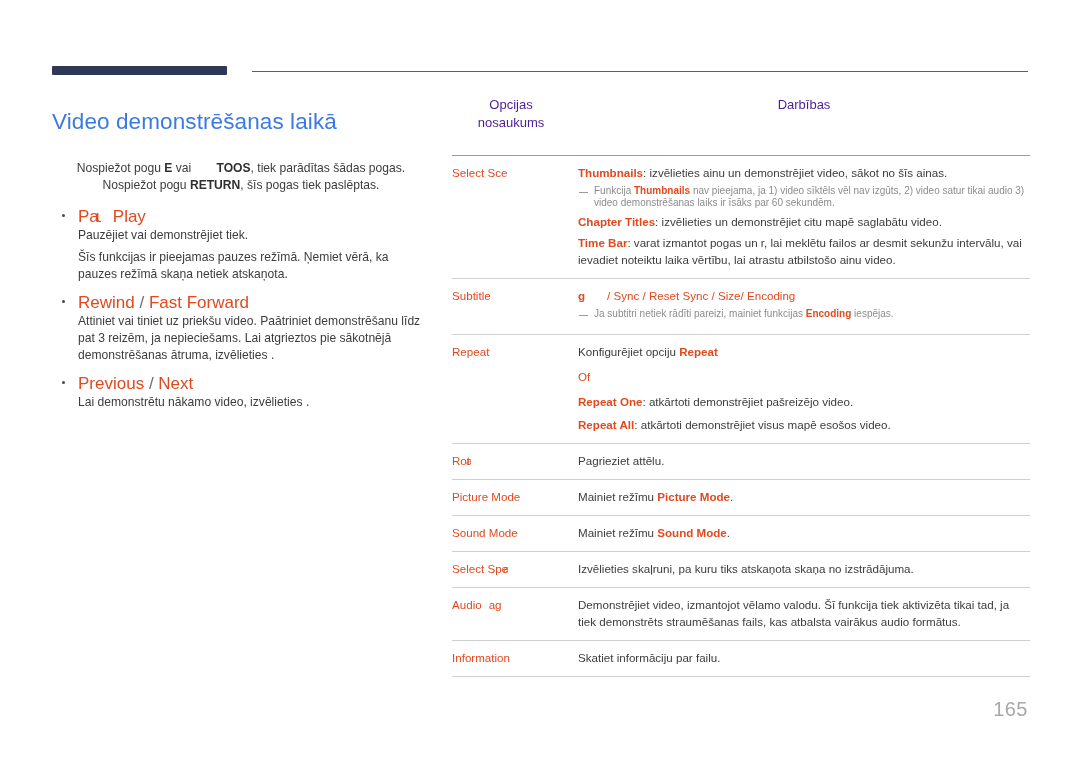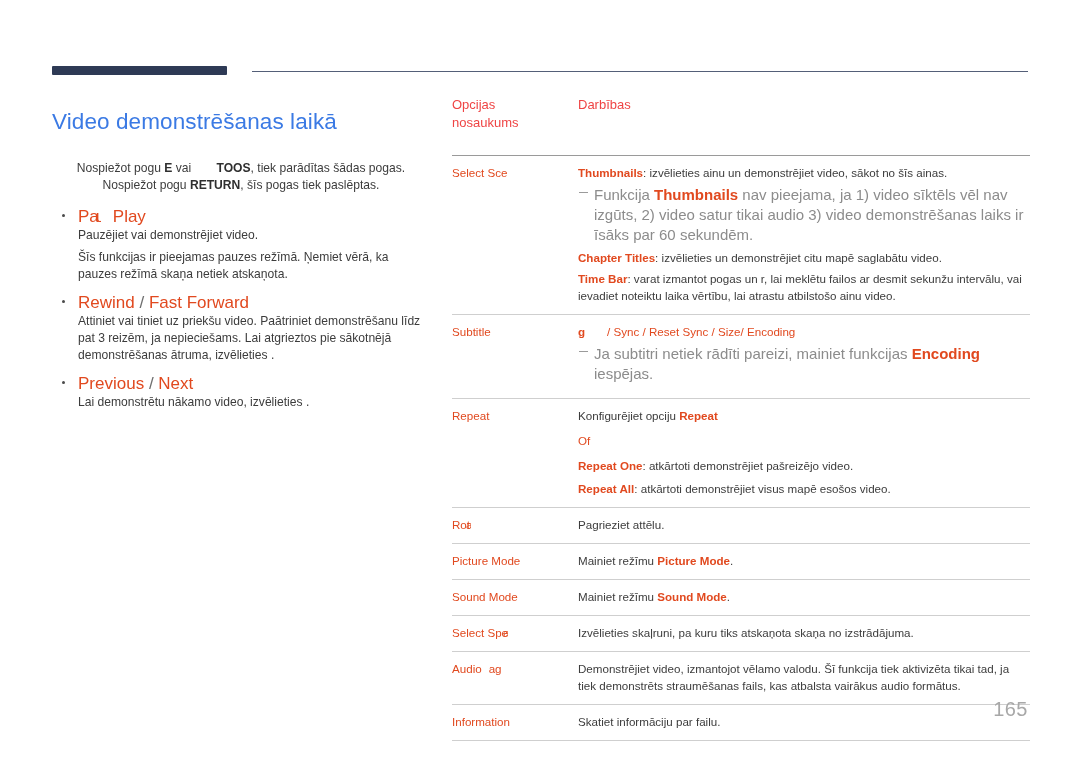--- a/index.html
+++ b/index.html
@@ -123,25 +123,25 @@
     vertical-align: bottom;
   }
 
   
   table.opt {
     border-collapse: collapse;
     width: 578px;
     table-layout: fixed;
   }
   table.opt th {
-    text-align: left;
+    text-align: center;
     font-weight: 400;
     font-size: 13px;
     line-height: 18px;
-    color: #ef4444;
+    color: #4c1d95;
     vertical-align: top;
     padding: 0 0 22px 0;
   }
   table.opt th.c1 { width: 118px; padding-right: 8px; }
   table.opt tbody tr { border-top: 1px solid #cfcfcf; }
   table.opt thead tr.head-rule th { border-bottom: 1px solid #9a9a9a; padding-bottom: 0; height: 1px; }
   table.opt td {
     vertical-align: top;
     font-size: 11.6px;
     line-height: 17px;
@@ -152,22 +152,22 @@
     color: #e1491f;
     padding-right: 8px;
   }
   td.desc { color: #3c3c3c; }
   .k { color: #e1491f; }
   .k-b { color: #e1491f; font-weight: 700; }
   .line { margin: 0 0 4px 0; }
   .line:last-child { margin-bottom: 0; }
   .note {
     color: #8c8c8c;
-    font-size: 15px;
-    line-height: 20px;
+    font-size: 10px;
+    line-height: 12px;
     padding-left: 16px;
     position: relative;
     margin: 3px 0 4px 0;
   }
   .note:before {
     content: "";
     position: absolute;
     left: 1px;
     top: 7px;
     width: 9px;
@@ -201,21 +201,21 @@
   </h1>
 
   <p class="intro">
     <span>Nospiežot pogu </span><b>E</b><span> vai </span><span class="gap"></span><b>TOOS</b><span>, tiek parādītas šādas pogas. Nospiežot pogu </span><b>RETURN</b><span>, šīs pogas tiek paslēptas.</span>
   </p>
 
   <ul class="bullets">
 
     <li>
       <div class="bullet-head"><span>Pa</span><span class="clip" style="width:5px;margin-left:-3px;">u</span><span class="gap-sm"></span><span>Play</span></div>
-      <div class="bullet-body">Pauzējiet vai demonstrējiet video.</div>
+      <div class="bullet-body">Pauzējiet vai demonstrējiet tiek.</div>
       <div class="bullet-body">Šīs funkcijas ir pieejamas pauzes režīmā. Ņemiet vērā, ka pauzes režīmā skaņa netiek atskaņota.</div>
     </li>
 
     <li>
       <div class="bullet-head"><span>Rewind</span> <span class="sep">/</span> <span>Fast Forward</span></div>
       <div class="bullet-body">Attiniet vai tiniet uz priekšu video. Paātriniet demonstrēšanu līdz pat 3 reizēm, ja nepieciešams. Lai atgrieztos pie sākotnējā demonstrēšanas ātruma, izvēlieties .</div>
     </li>
 
     <li>
       <div class="bullet-head"><span>Previous</span> <span class="sep">/</span> <span>Next</span></div>

